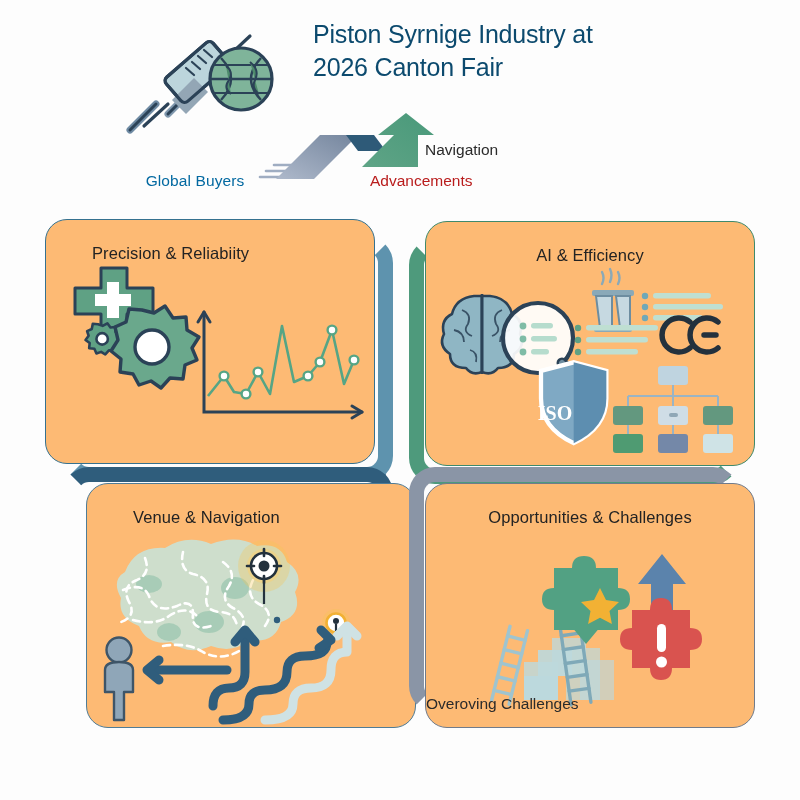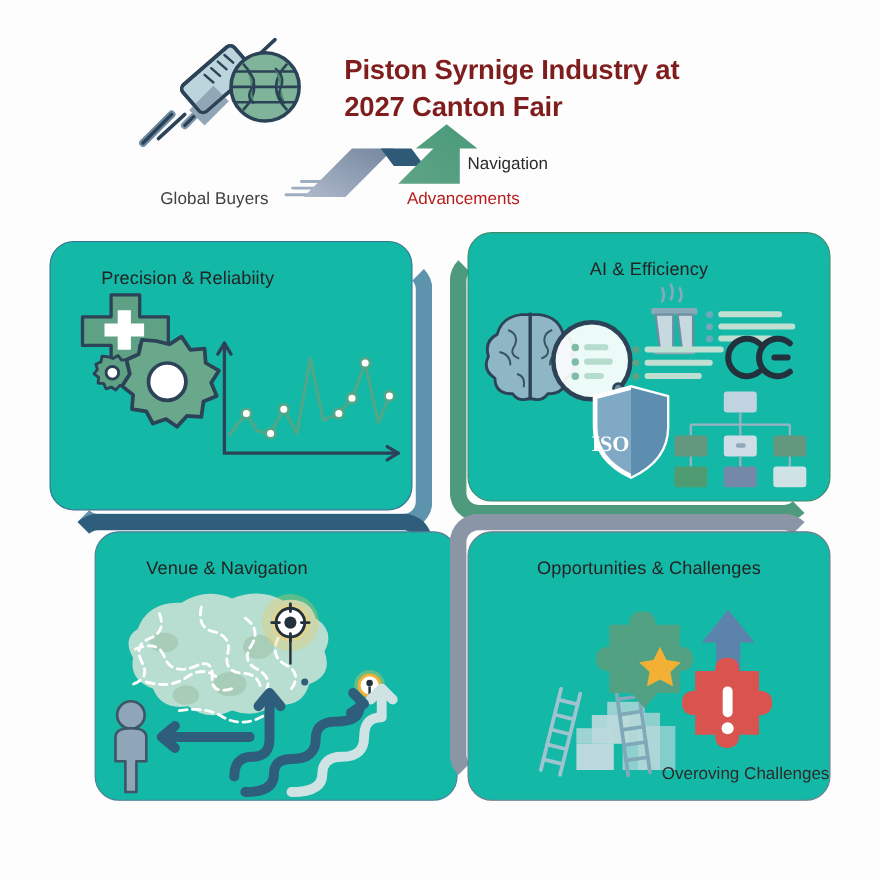--- a/index.html
+++ b/index.html
@@ -32,31 +32,31 @@
     position: absolute;
     left: 108px; top: 22px;
     width: 170px; height: 120px;
   }
   .label-global-buyers {
     position: absolute;
     left: 110px; top: 172px;
     width: 170px;
     text-align: center;
     font-size: 15.5px;
-    color: #404040;
+    color: #0369a1;
     letter-spacing: .1px;
   }
   .page-title {
     position: absolute;
-    left: 313px; top: 48px;
+    left: 313px; top: 18px;
     width: 420px;
     font-size: 25px;
-    font-weight: bold;
+    font-weight: normal;
     line-height: 1.33;
-    color: #7f1d1d;
+    color: #0c4a6e;
     letter-spacing: -0.2px;
   }
   .growth-arrow {
     position: absolute;
     left: 258px; top: 113px;
     width: 180px; height: 75px;
   }
   .label-innovations {
     position: absolute;
     left: 425px; top: 141px;
@@ -75,21 +75,21 @@
     position: absolute;
     left: 0; top: 205px;
     width: 800px; height: 560px;
   }
   .card-slot {
     position: absolute;
     width: 330px;
     height: 245px;
   }
   .slot-tl { left: 45px;  top: 14px; }
-  .slot-tr { left: 425px; top: 6px; }
+  .slot-tr { left: 425px; top: 16px; }
   .slot-bl { left: 45px;  top: 278px; }
   .slot-br { left: 425px; top: 278px; }
 
   
   .card-band {
     position: absolute;
     left: 0; top: 0;
     width: 330px; height: 245px;
     border-radius: 26px;
     box-sizing: border-box;
@@ -117,21 +117,21 @@
     border-bottom-color: transparent;
     border-right-color: transparent;
     transform: translate(-16px, -16px);
   }
 
   .card {
     position: absolute;
     left: 0; top: 0;
     width: 330px; height: 245px;
     box-sizing: border-box;
-    background: #14b8a6;
+    background: #fdba74;
     border-radius: 22px;
     border: 1.4px solid #6d7f8d;
     overflow: hidden;
   }
   .slot-tl .card { border-color: #35718f; }
   .slot-tr .card { border-color: #3f8a6c; }
   .slot-bl .card { border-color: #4f7c96; margin-left: 41px; }
   .slot-br .card { border-color: #707b8b; }
 
   .card-title {
@@ -148,21 +148,21 @@
 
   .card-art {
     position: absolute;
     left: 0; top: 44px;
     width: 330px; height: 200px;
   }
   .card-footnote {
     position: absolute;
     bottom: 14px;
     width: 100%;
-    text-align: right;
+    text-align: left;
     font-size: 15.5px;
     color: #2b2b2b;
   }
   svg { display: block; overflow: visible; }
 </style>
 </head>
 <body>
 
 <div id="infographic">
 
@@ -205,21 +205,21 @@
           <path d="M118 44 q8 6 3 14 q-6 8 2 14" fill="#4e8a6c" stroke="#2b4257" stroke-width="2"></path>
           <path d="M142 40 q10 8 5 18 q-4 8 4 14" fill="#4e8a6c" stroke="#2b4257" stroke-width="2"></path>
         </g>
       </svg>
     </div>
 
     <div class="label-global-buyers">Global Buyers</div>
 
     <div class="page-title">
       <div>Piston Syrnige Industry at</div>
-      <div>2027 Canton Fair</div>
+      <div>2026 Canton Fair</div>
     </div>
 
     <div class="growth-arrow">
       <svg viewBox="0 0 180 75" width="180" height="75">
         <defs>
           <linearGradient id="gradGray" x1="0" y1="1" x2="1" y2="0">
             <stop offset="0" stop-color="#aeb9cb"></stop>
             <stop offset="1" stop-color="#74859d"></stop>
           </linearGradient>
           <linearGradient id="gradGreen" x1="0" y1="1" x2="1" y2="0">

